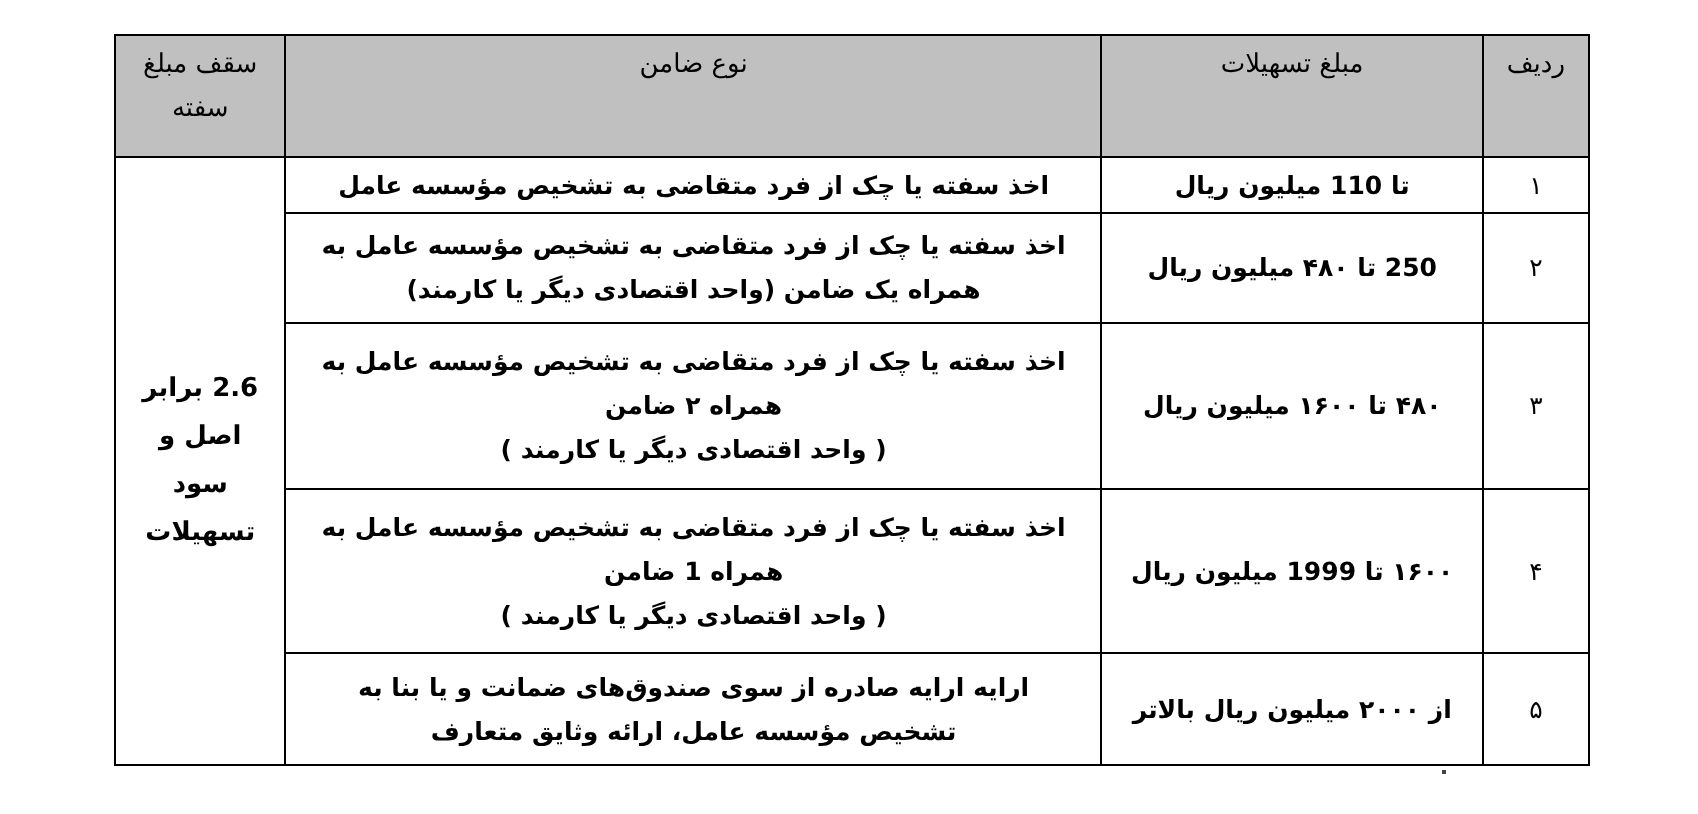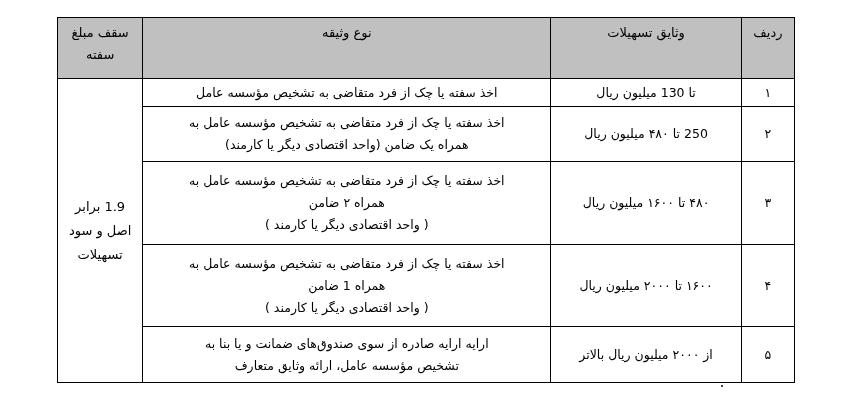--- a/index.html
+++ b/index.html
@@ -34,21 +34,21 @@
   }
   .tbl th {
     background: #c0c0c0;
     font-weight: normal;
     font-size: 13px;
     height: 56px;
     vertical-align: top;
     padding-top: 4px;
   }
   .tbl td {
-    font-weight: normal;
+    font-weight: bold;
     font-size: 12.5px;
   }
   .col-idx { width: 53px; }
   .col-amt { width: 190px; }
   .col-col { width: 407px; }
   .col-cap { width: 85px; }
   .idx { font-weight: normal !important; font-size: 12px; }
   .cap { font-size: 13px !important; line-height: 24px !important; }
   .line { display: block; }
   .r1 { height: 28px; }
@@ -71,37 +71,37 @@
 <table class="tbl">
   <colgroup>
     <col class="col-idx">
     <col class="col-amt">
     <col class="col-col">
     <col class="col-cap">
   </colgroup>
   <thead>
     <tr>
       <th>ردیف</th>
-      <th>وثایق تسهیلات</th>
-      <th>نوع وثیقه</th>
+      <th>مبلغ تسهیلات</th>
+      <th>نوع ضامن</th>
       <th>
         <span class="line">سقف مبلغ</span>
         <span class="line">سفته</span>
       </th>
     </tr>
   </thead>
   <tbody>
     <tr class="r1">
       <td class="idx">۱</td>
-      <td>تا 130 میلیون ریال</td>
+      <td>تا 110 میلیون ریال</td>
       <td>
         <span class="line">اخذ سفته یا چک از فرد متقاضی به تشخیص مؤسسه عامل</span>
       </td>
       <td class="cap" rowspan="5">
-        <span class="line">1.9 برابر</span>
+        <span class="line">2.6 برابر</span>
         <span class="line">اصل و سود</span>
         <span class="line">تسهیلات</span>
       </td>
     </tr>
     <tr class="r2">
       <td class="idx">۲</td>
       <td>250 تا ۴۸۰ میلیون ریال</td>
       <td>
         <span class="line">اخذ سفته یا چک از فرد متقاضی به تشخیص مؤسسه عامل به</span>
         <span class="line">همراه یک ضامن (واحد اقتصادی دیگر یا کارمند)</span>
@@ -111,21 +111,21 @@
       <td class="idx">۳</td>
       <td>۴۸۰ تا ۱۶۰۰ میلیون ریال</td>
       <td>
         <span class="line">اخذ سفته یا چک از فرد متقاضی به تشخیص مؤسسه عامل به</span>
         <span class="line">همراه ۲ ضامن</span>
         <span class="line">( واحد اقتصادی دیگر یا کارمند )</span>
       </td>
     </tr>
     <tr class="r4">
       <td class="idx">۴</td>
-      <td>۱۶۰۰ تا ۲۰۰۰ میلیون ریال</td>
+      <td>۱۶۰۰ تا 1999 میلیون ریال</td>
       <td>
         <span class="line">اخذ سفته یا چک از فرد متقاضی به تشخیص مؤسسه عامل به</span>
         <span class="line">همراه 1 ضامن</span>
         <span class="line">( واحد اقتصادی دیگر یا کارمند )</span>
       </td>
     </tr>
     <tr class="r5">
       <td class="idx">۵</td>
       <td>از ۲۰۰۰ میلیون ریال بالاتر</td>
       <td>

